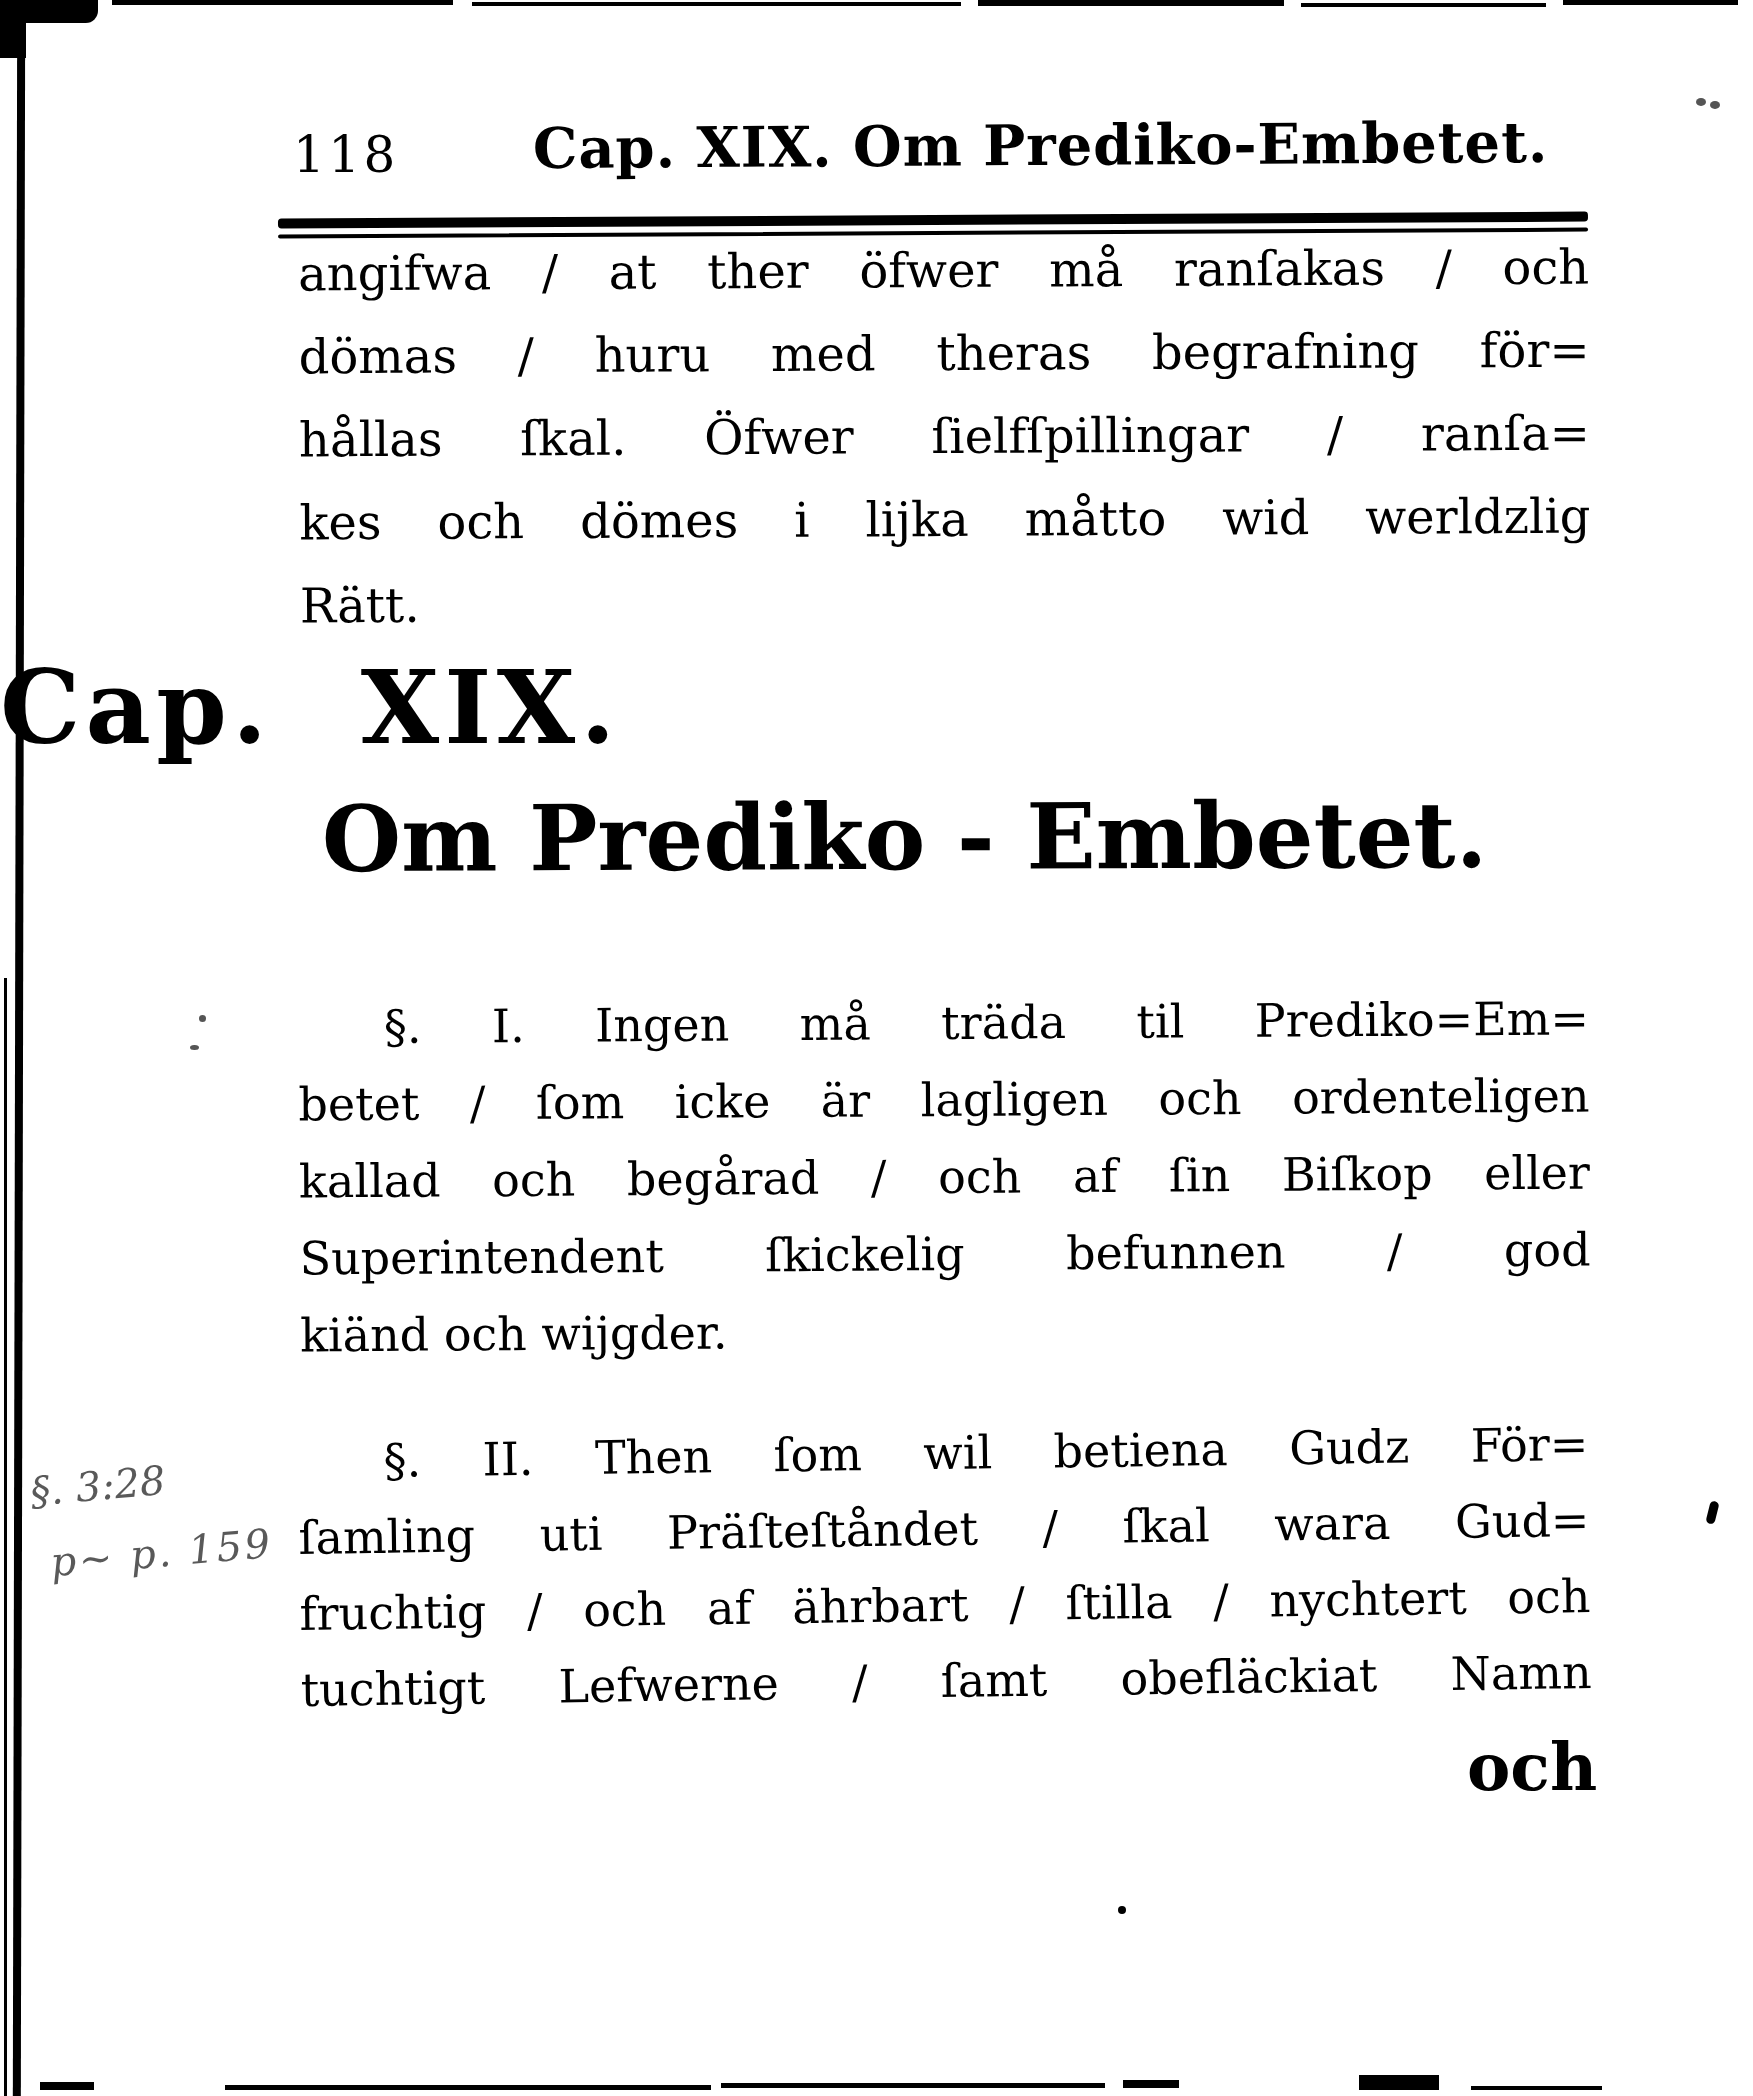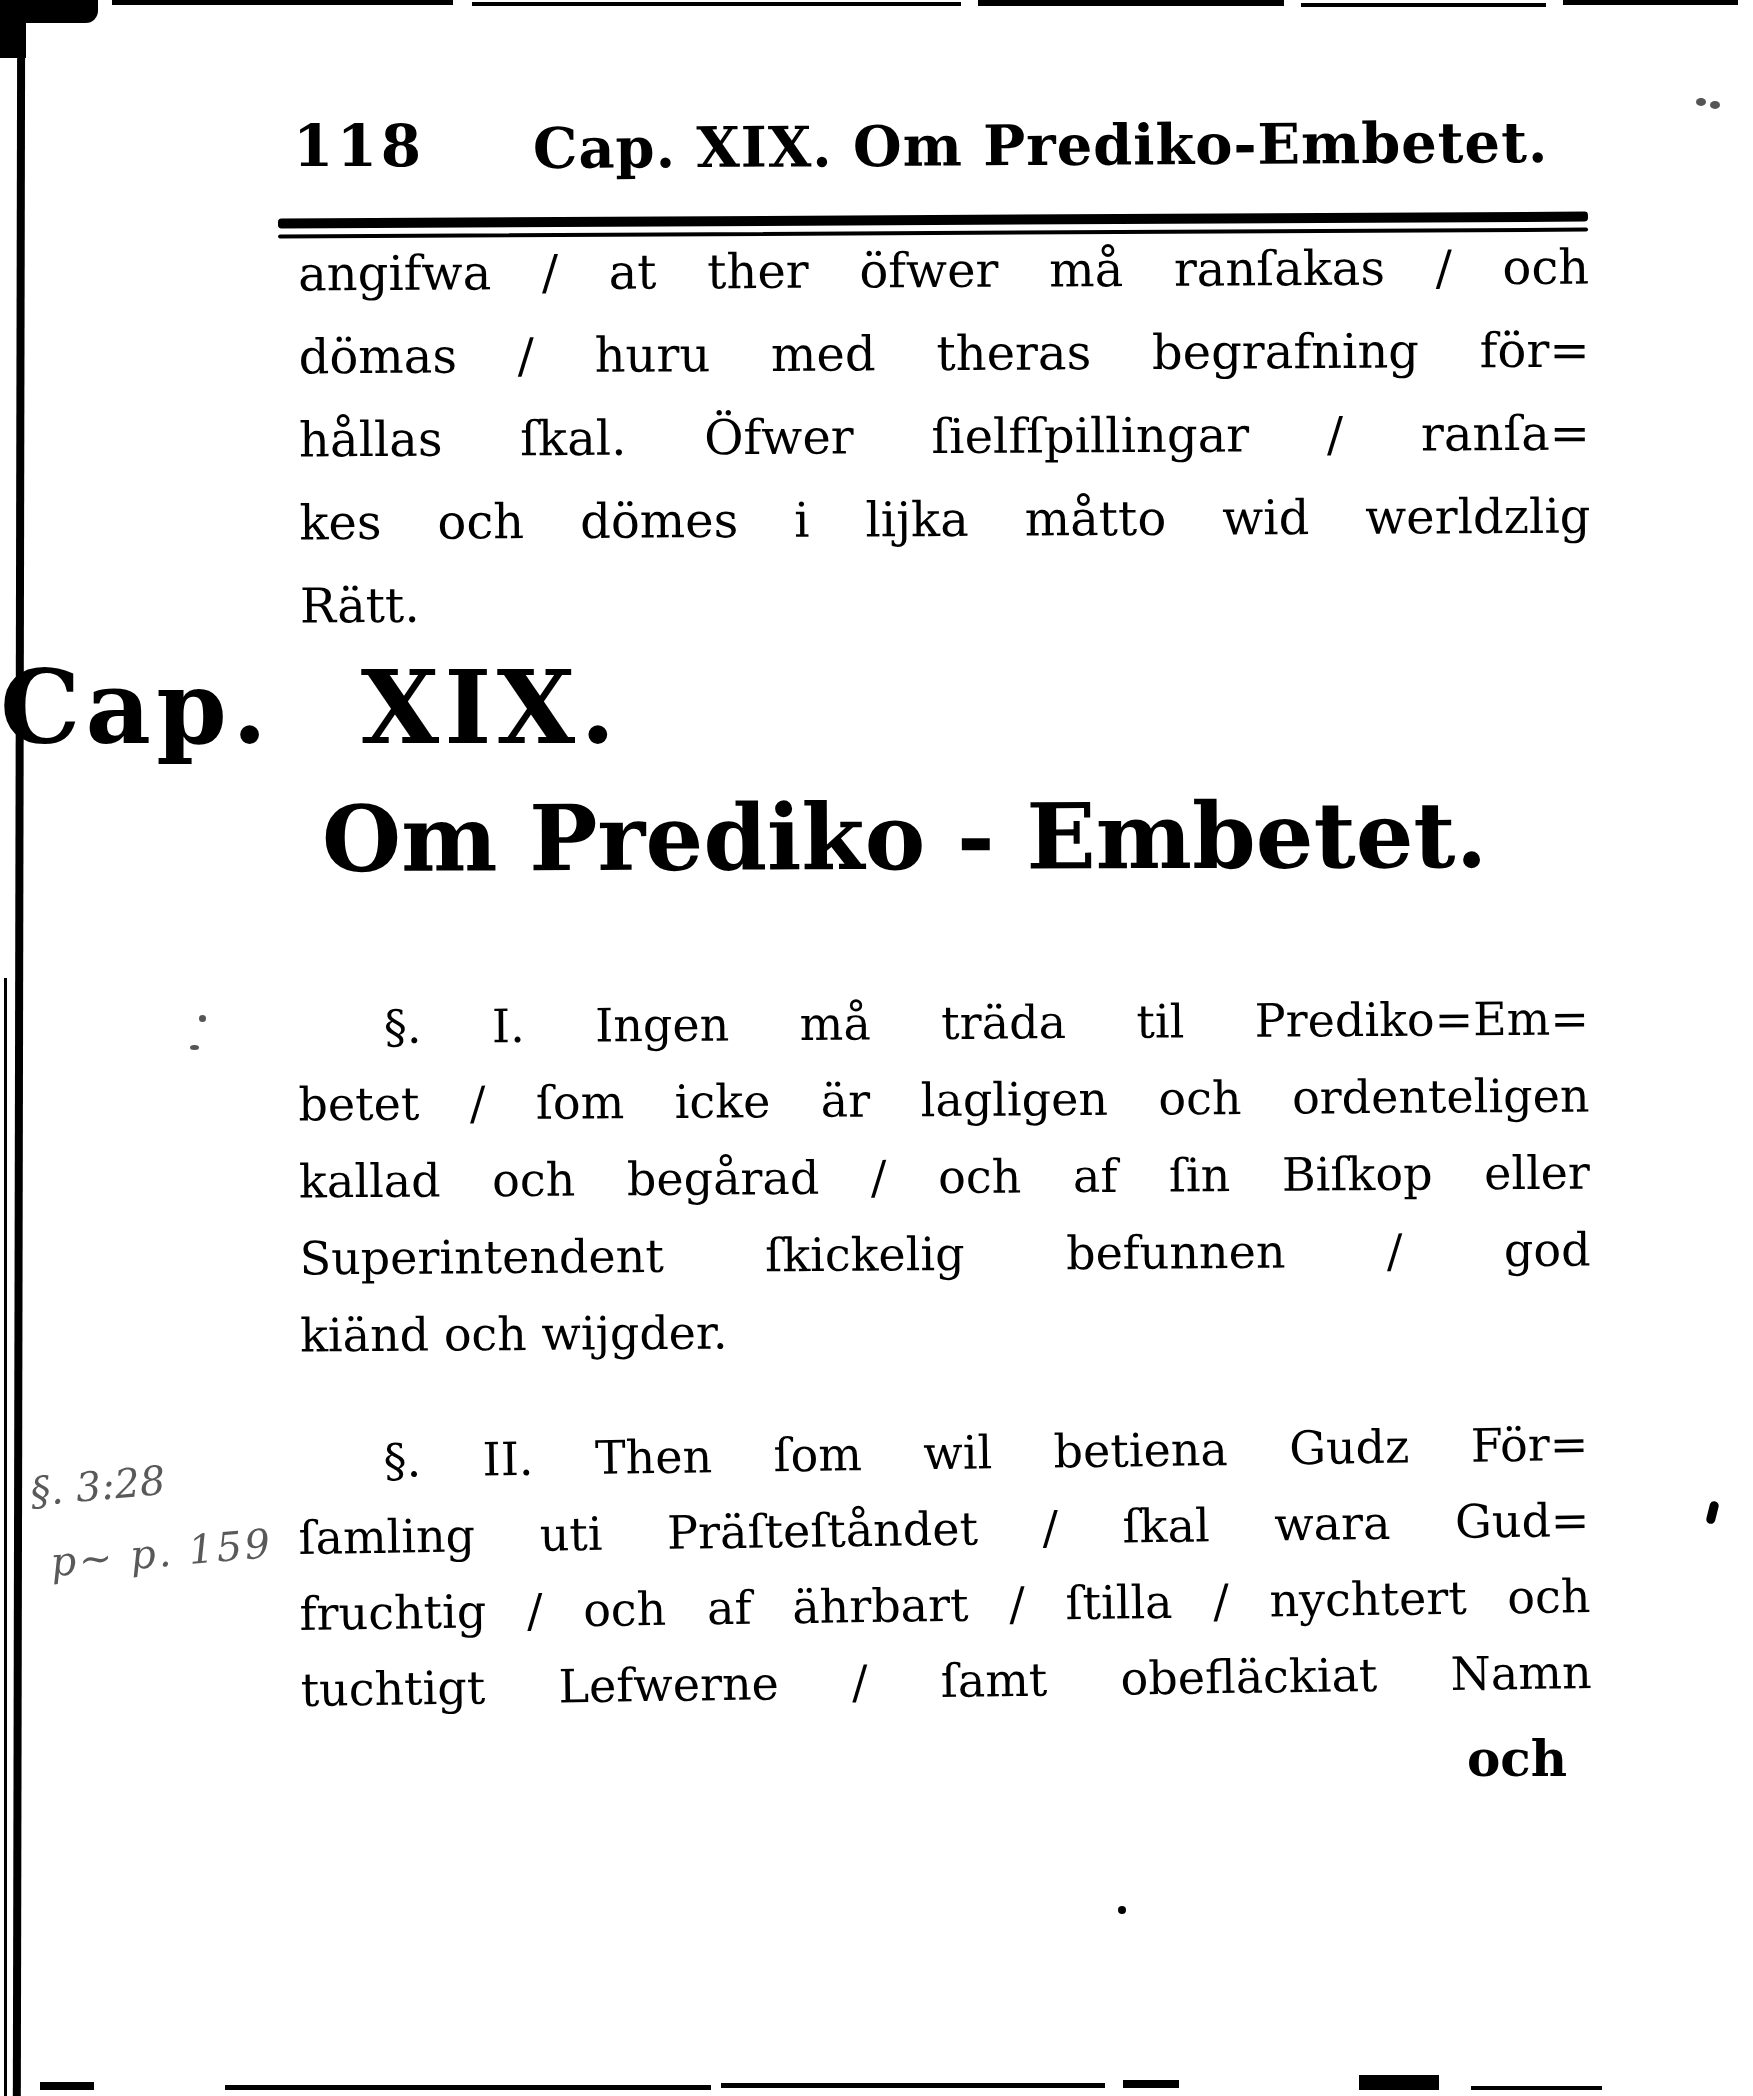--- a/index.html
+++ b/index.html
@@ -8,22 +8,22 @@
     width:1754px; height:2096px;
     background:#ffffff;
     overflow:hidden;
     font-family:"DejaVu Serif", serif;
     color:#000;
   }
   .abs { position:absolute; }
 
   
   .page-number {
-    left:293px; top:112px;
-    font-size:58px; font-weight:bold;
+    left:293px; top:126px;
+    font-size:50px; font-weight:normal;
     letter-spacing:3.5px;
   }
   .running-header {
     left:486px; top:112px; width:1109px;
     text-align:center;
     font-size:56px; font-weight:bold;
     letter-spacing:0.9px;
     transform:rotate(-0.35deg);
     white-space:nowrap;
   }
@@ -64,21 +64,21 @@
     left:245px; top:784px; width:1319px;
     text-align:center;
     font-size:91px; font-weight:bold;
     white-space:nowrap;
     transform:rotate(-0.2deg);
   }
 
   
   .catchword {
     left:1467px; top:1729px;
-    font-size:50px; font-weight:bold;
+    font-size:65px; font-weight:bold;
   }
 
   
   .marginalia {
     left:33px; top:1443px; width:288px;
     color:#3d3d3d;
     font-style:italic;
     font-size:40px; line-height:72px;
     transform:rotate(-5deg);
     opacity:0.85;

